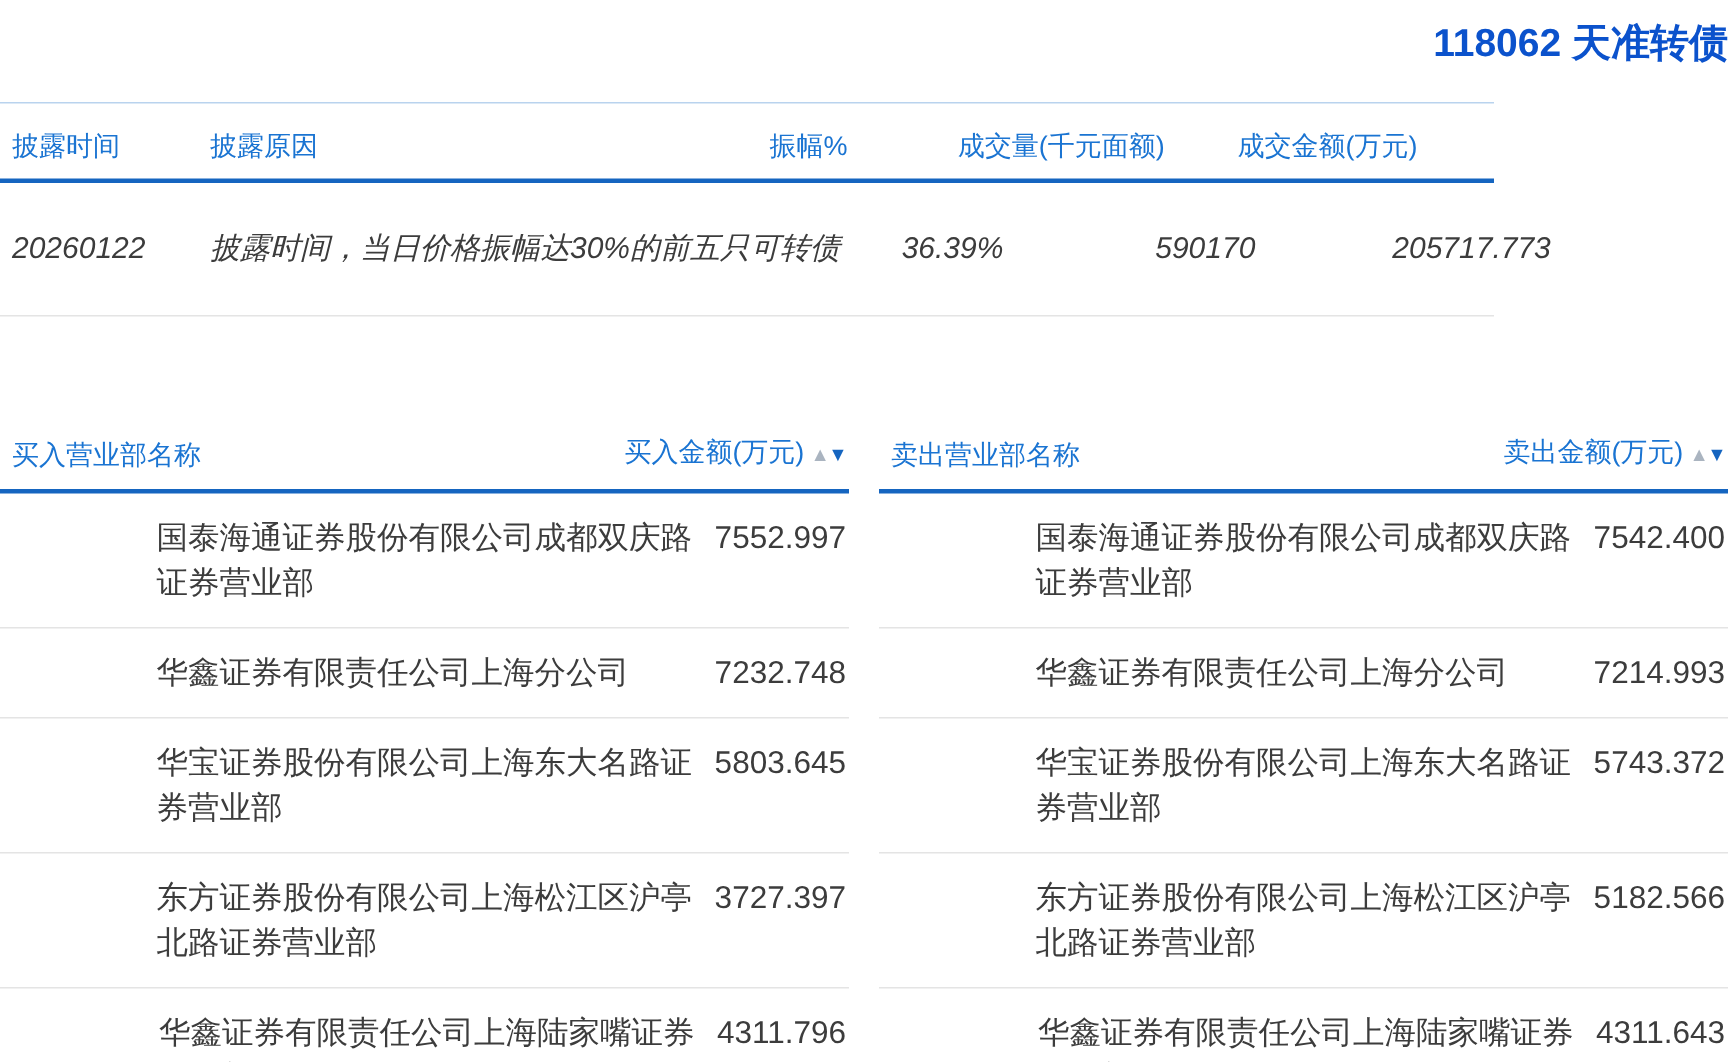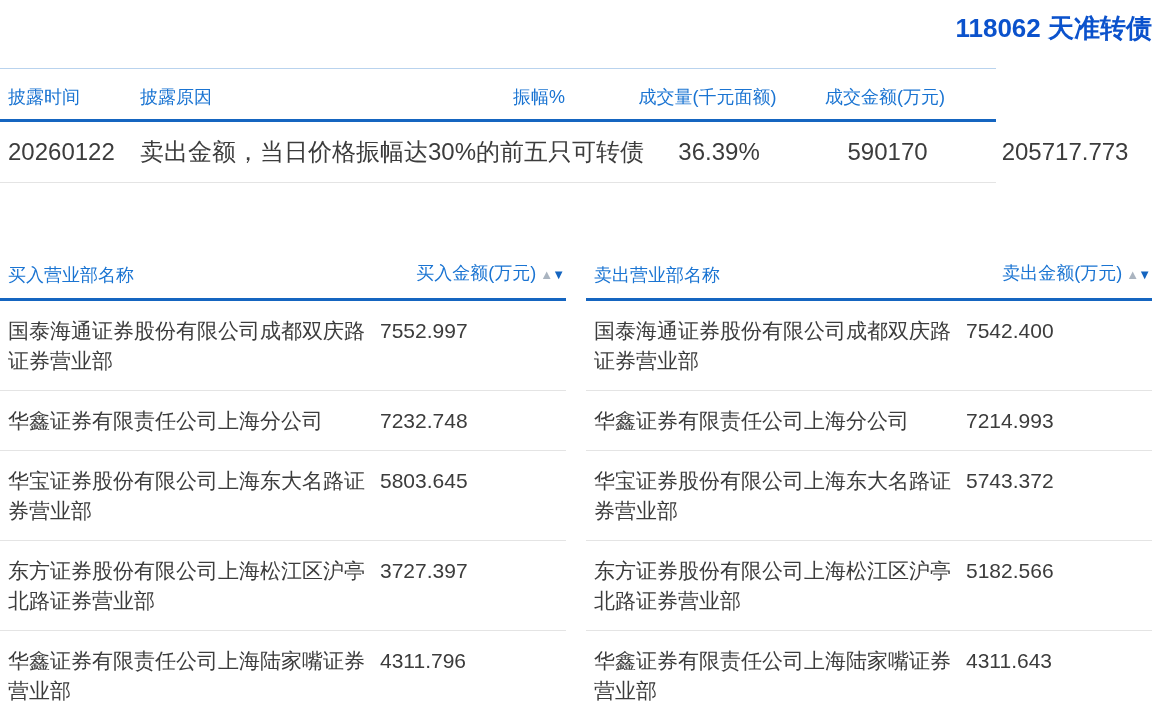--- a/index.html
+++ b/index.html
@@ -38,24 +38,25 @@
   }
   .s-header .cell {
     color: #1a74d2;
     font-size: 18px;
     line-height: 24px;
     padding: 16px 0 10px 0;
     white-space: nowrap;
   }
   .s-row .cell {
     color: #3c3c3c;
-    font-size: 24px;
+    font-size: 20px;
     line-height: 28px;
-    padding: 16px 0;
-    white-space: nowrap;
+    padding: 30px 0;
+    white-space: nowrap;
+    font-style: italic;
   }
   .s-row { border-bottom: 1px solid #e4e4e4; }
   .cell.num { text-align: center; }
 
   
   .broker-tables {
     display: flex;
     gap: 20px;
     margin-top: 77px;
     width: 1152px;
@@ -84,21 +85,21 @@
   }
   .sort-asc, .sort-desc {
     font-size: 13px;
     letter-spacing: -1px;
   }
   .sort-asc  { color: #aab4c0; margin-left: 4px; }
   .sort-desc { color: #1565c0; }
 
   .b-row {
     display: flex;
-    justify-content: flex-start;
+    justify-content: flex-end;
     align-items: flex-start;
     padding: 15px 2px 14px 8px;
     border-bottom: 1px solid #e4e4e4;
   }
   .b-name {
     width: 372px;
     color: #3c3c3c;
     font-size: 21px;
     line-height: 30px;
     word-break: break-all;
@@ -121,21 +122,21 @@
   <div class="summary-table">
     <div class="s-grid s-header">
       <div class="cell">披露时间</div>
       <div class="cell">披露原因</div>
       <div class="cell num">振幅%</div>
       <div class="cell num">成交量(千元面额)</div>
       <div class="cell num">成交金额(万元)</div>
     </div>
     <div class="s-grid s-row">
       <div class="cell">20260122</div>
-      <div class="cell">卖出金额，当日价格振幅达30%的前五只可转债</div>
+      <div class="cell">披露时间，当日价格振幅达30%的前五只可转债</div>
       <div class="cell num">36.39%</div>
       <div class="cell num">590170</div>
       <div class="cell num">205717.773</div>
     </div>
   </div>
 
   <div class="broker-tables">
 
     <section class="broker-table">
       <div class="b-header">

